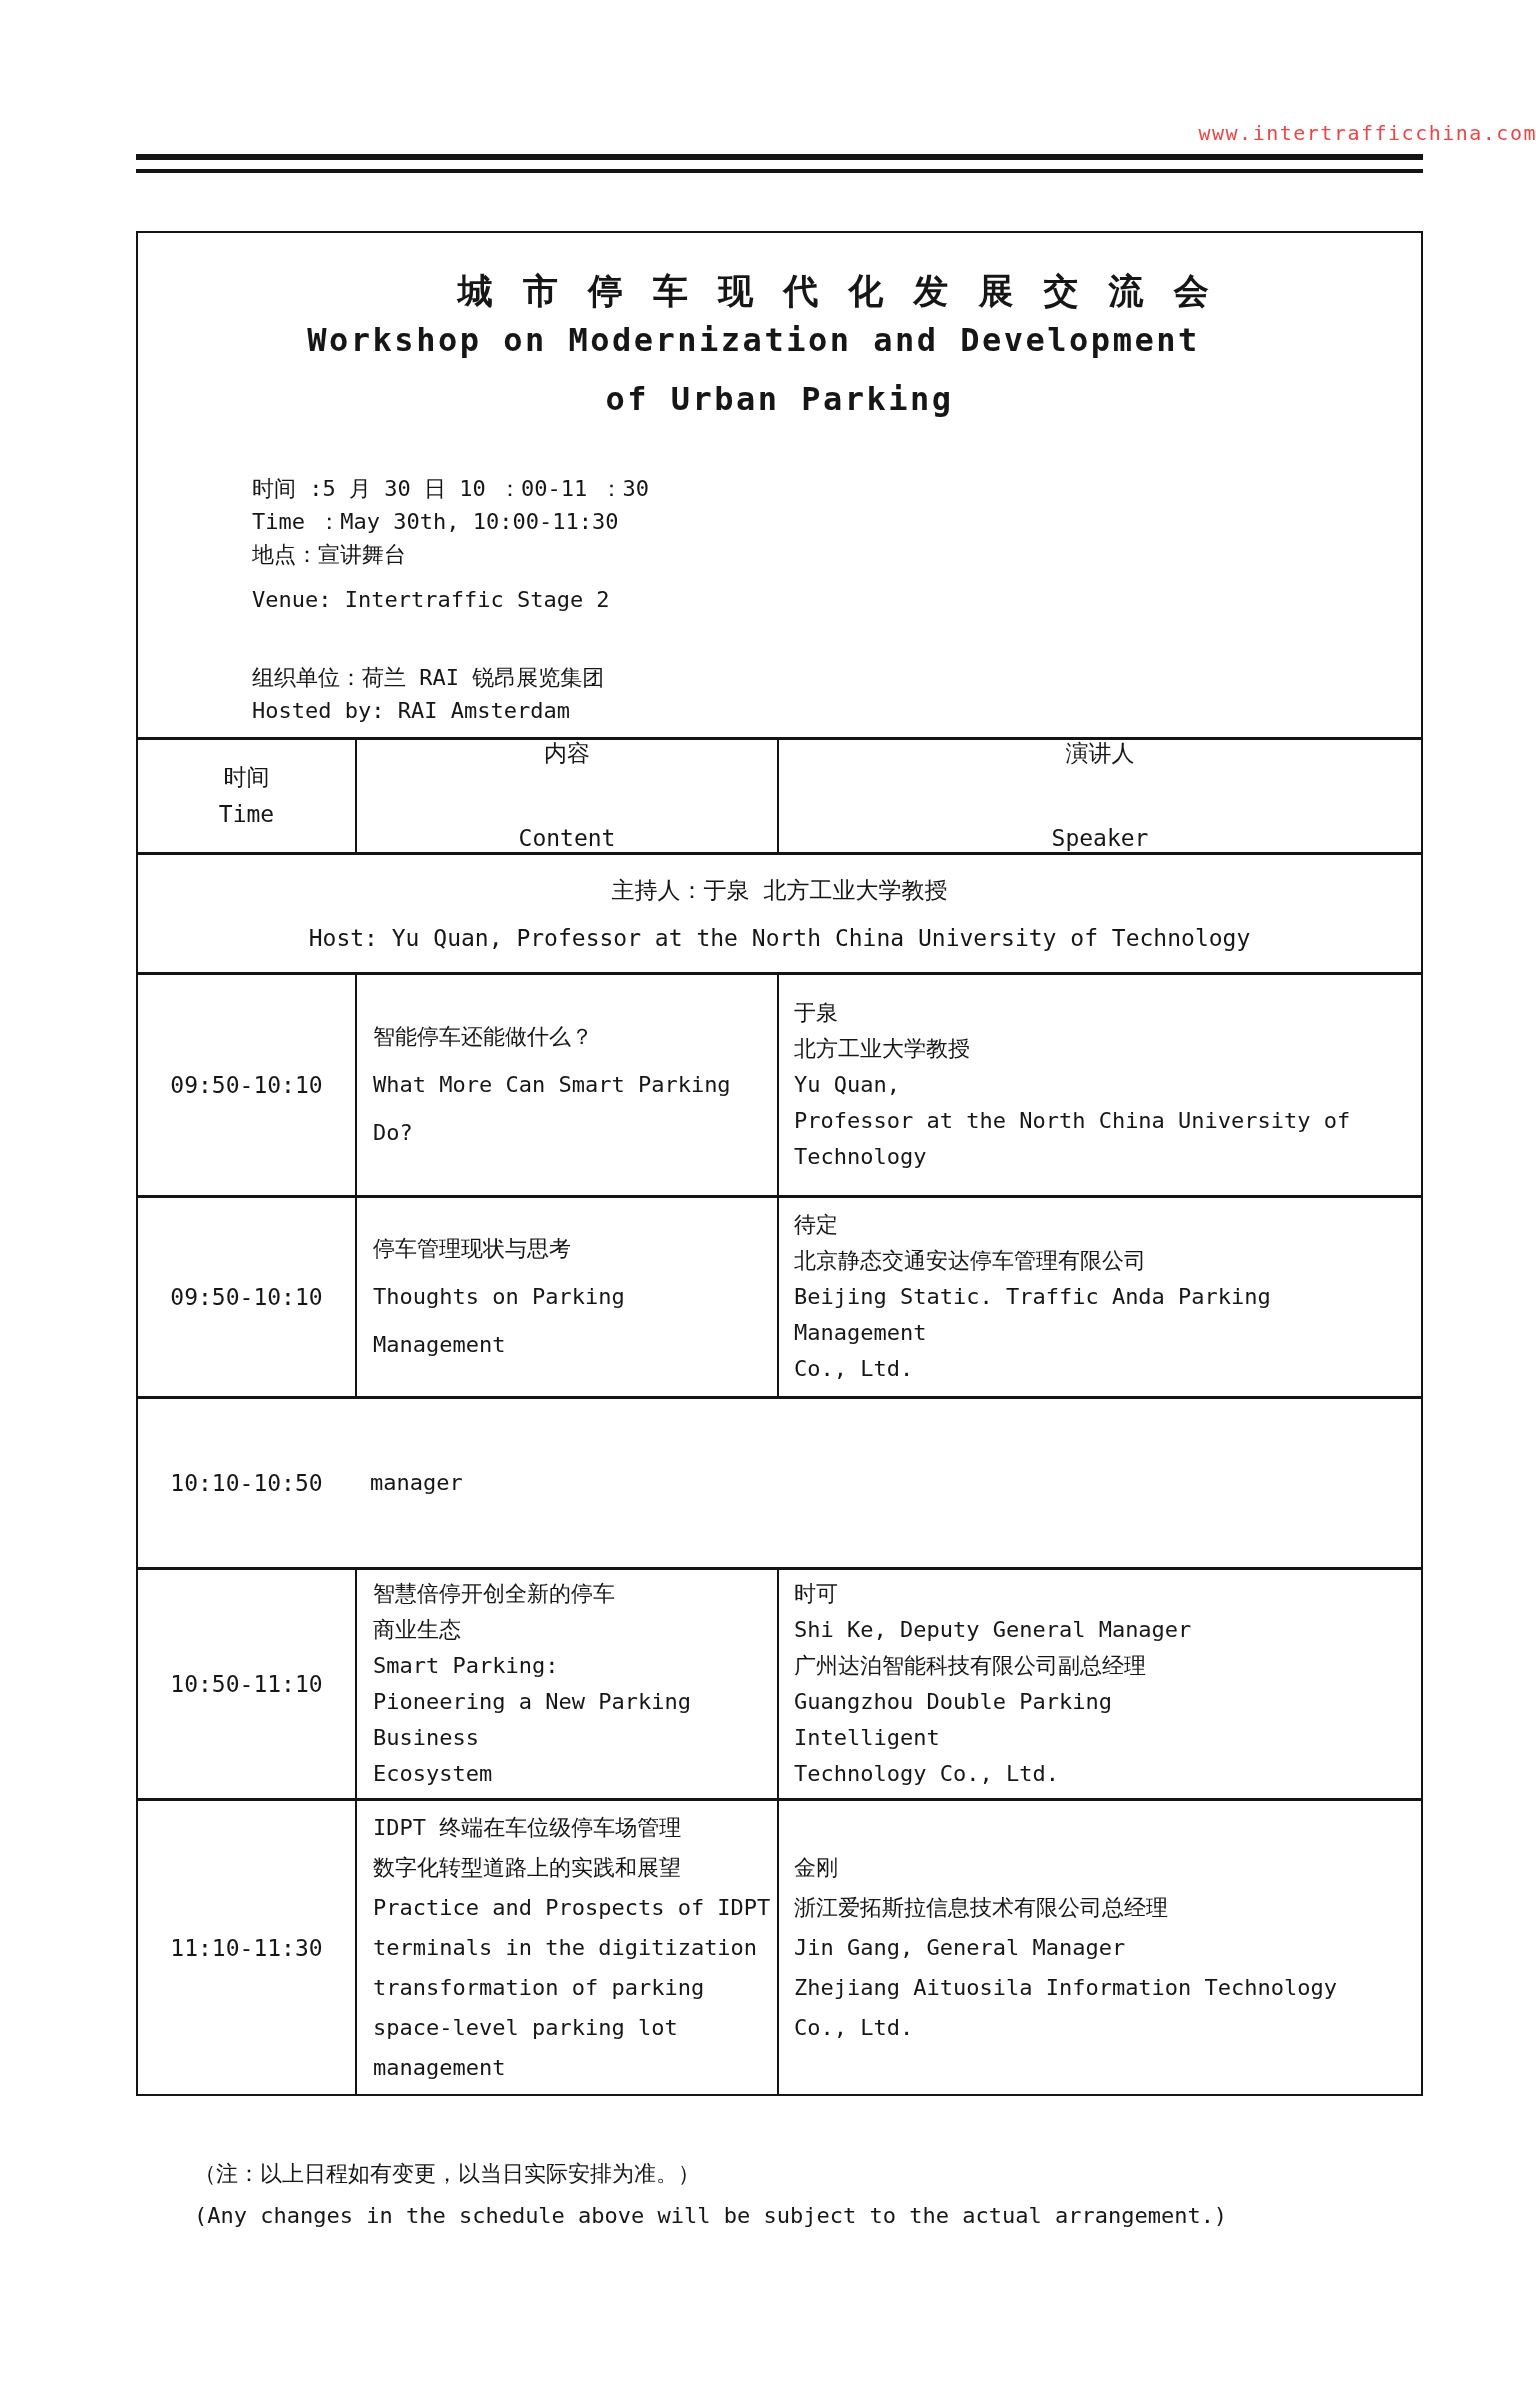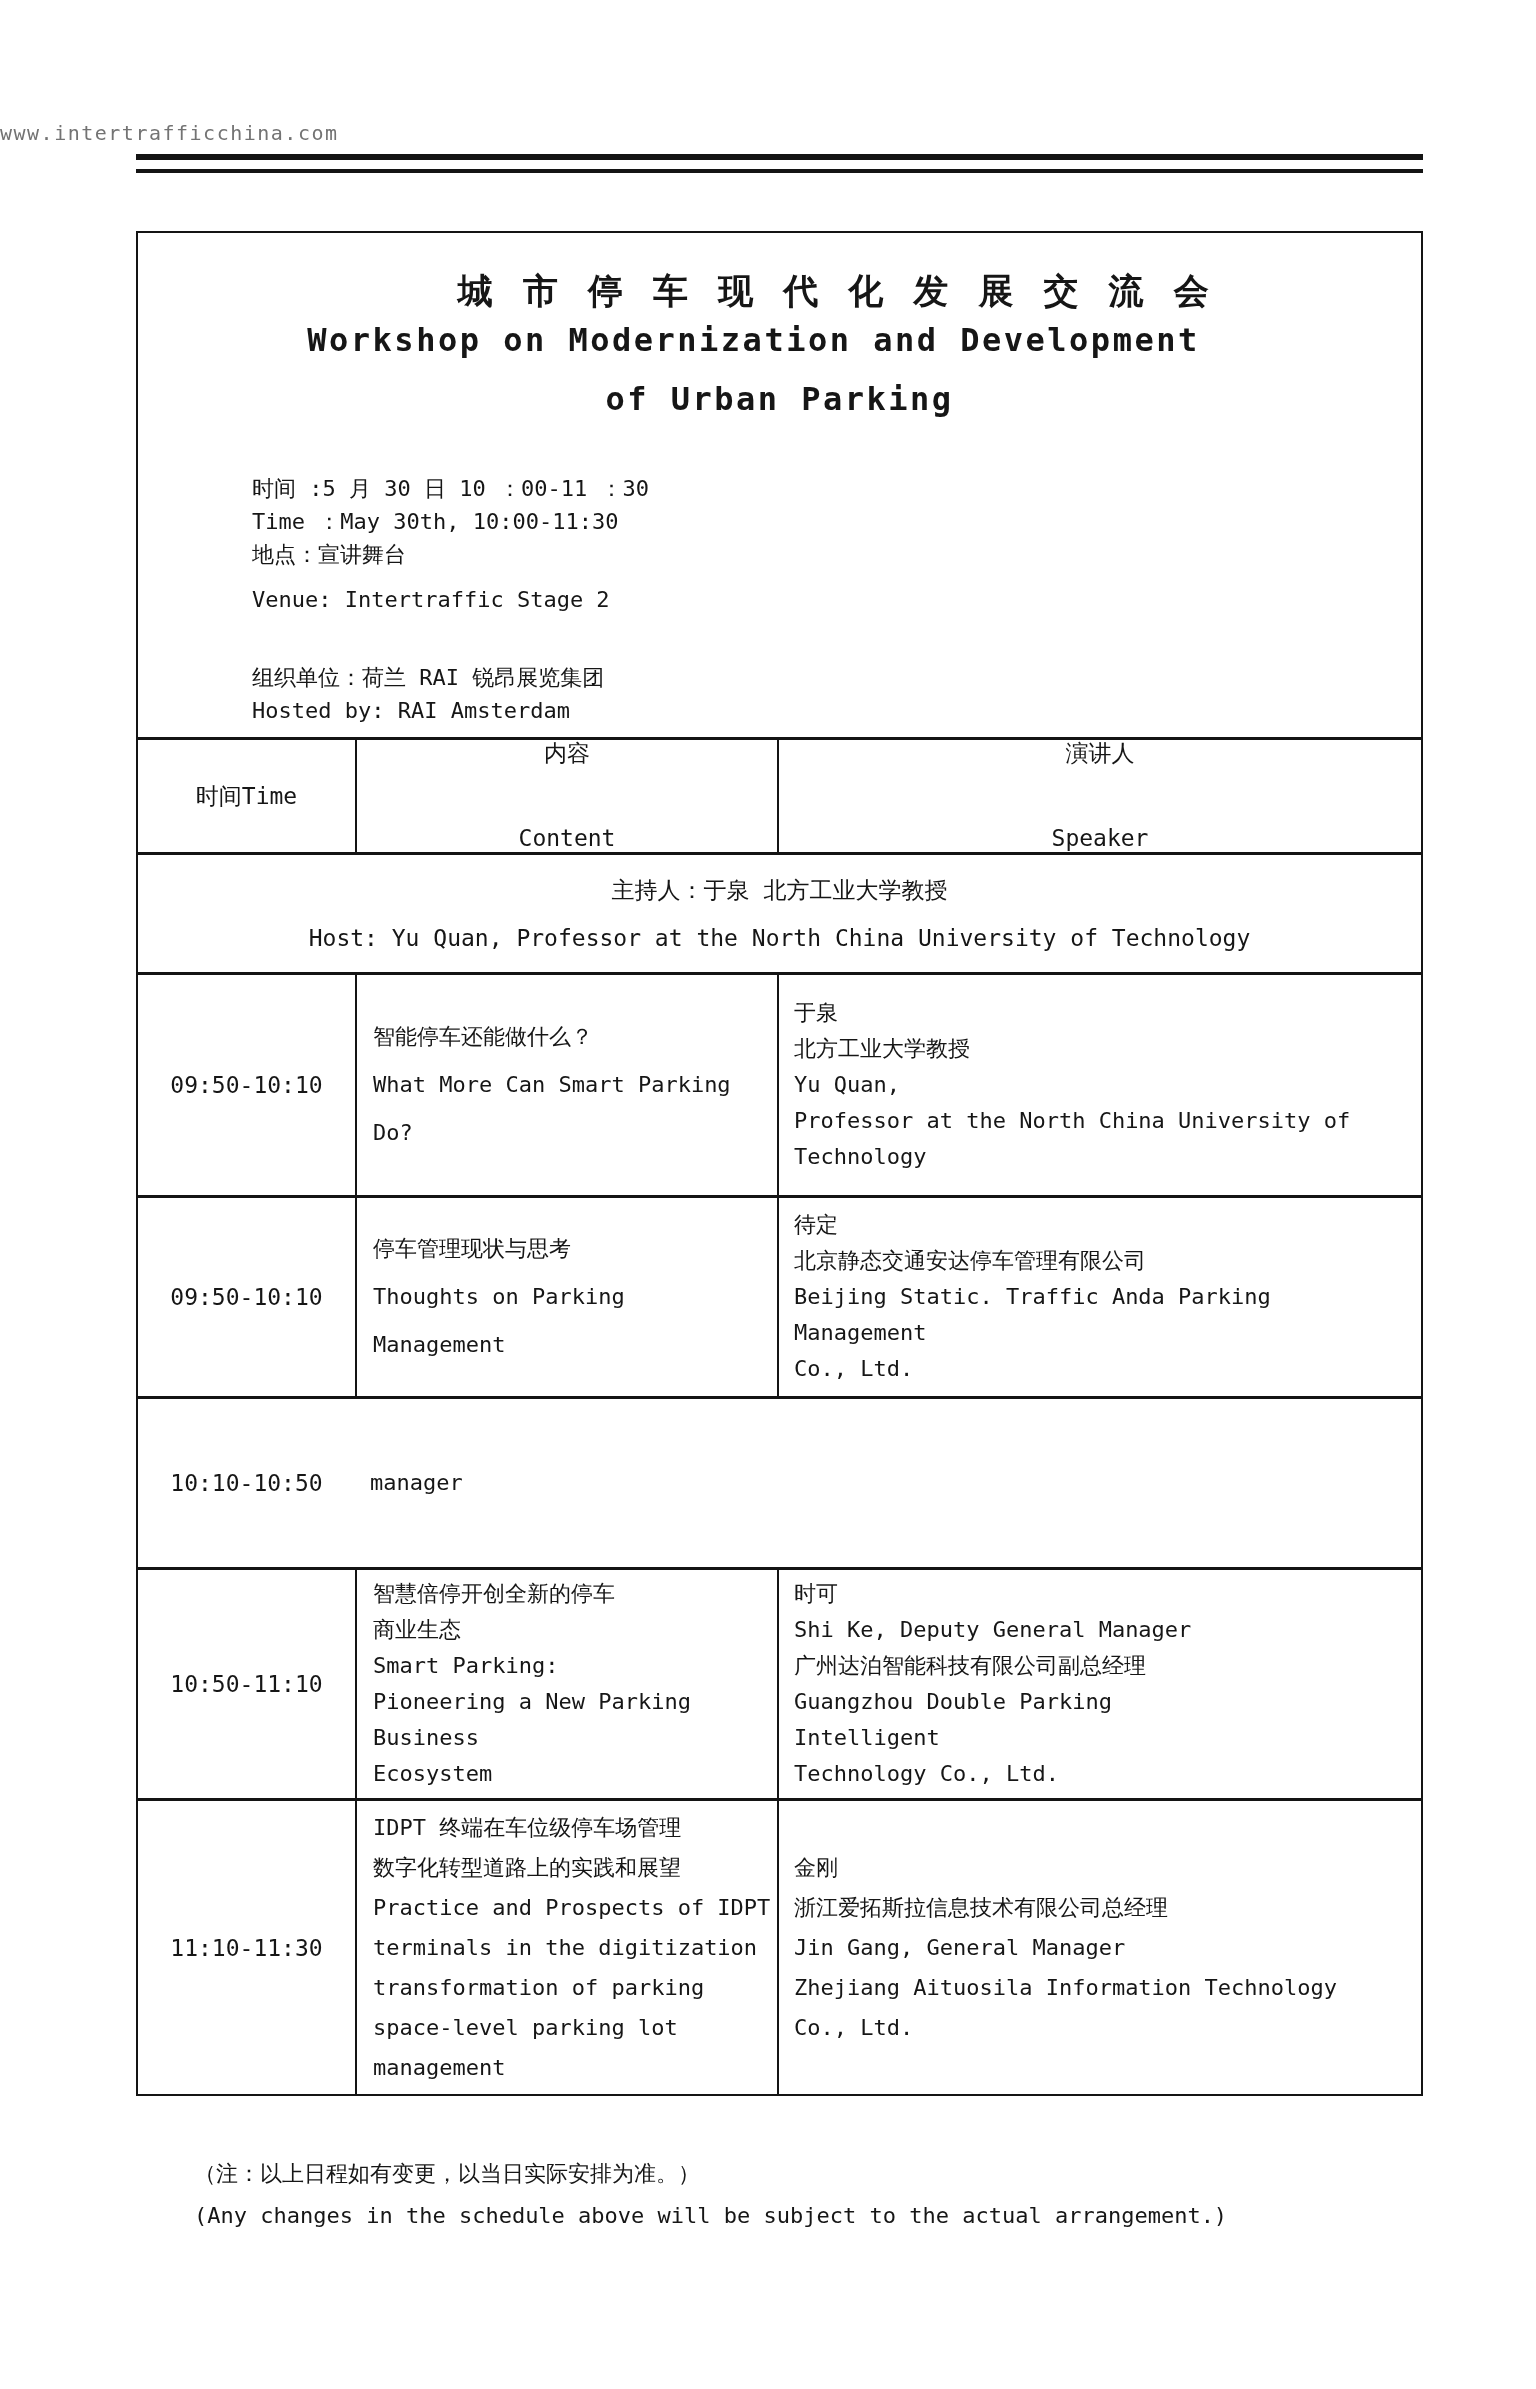--- a/index.html
+++ b/index.html
@@ -11,24 +11,24 @@
     font-family: "DejaVu Sans Mono", "Liberation Mono", monospace;
     color: #161616;
     overflow: hidden;
   }
 
   
   .site-url {
     position: absolute;
     top: 121px; left: 0;
     width: 100%;
-    text-align: left;
+    text-align: right;
     font-size: 20px;
     letter-spacing: 1.5px;
-    color: #737373;
+    color: #ef4444;
   }
   .rule { position: absolute; left: 136px; width: 1287px; background: #141414; }
   .rule-thick { top: 154px; height: 6px; }
   .rule-thin  { top: 169px; height: 4px; }
 
   
   .box {
     position: absolute;
     left: 136px; top: 231px;
     width: 1287px;
@@ -69,21 +69,21 @@
   .info-line { white-space: nowrap; }
   .mt-venue { margin-top: 12px; }
   .mt-org   { margin-top: 45px; }
 
   
   .trow { display: flex; border-top: 3.5px solid #141414; box-sizing: border-box; }
   .cell { box-sizing: border-box; }
   .c-time {
     width: 217px;
     flex: 0 0 217px;
-    display: flex; flex-direction: row;
+    display: flex; flex-direction: column;
     align-items: center; justify-content: center;
     text-align: center;
     font-size: 23px;
   }
   .c-content {
     width: 424px;
     flex: 0 0 424px;
     border-left: 2.5px solid #141414;
     border-right: 2.5px solid #141414;
     padding: 7px 16px;

